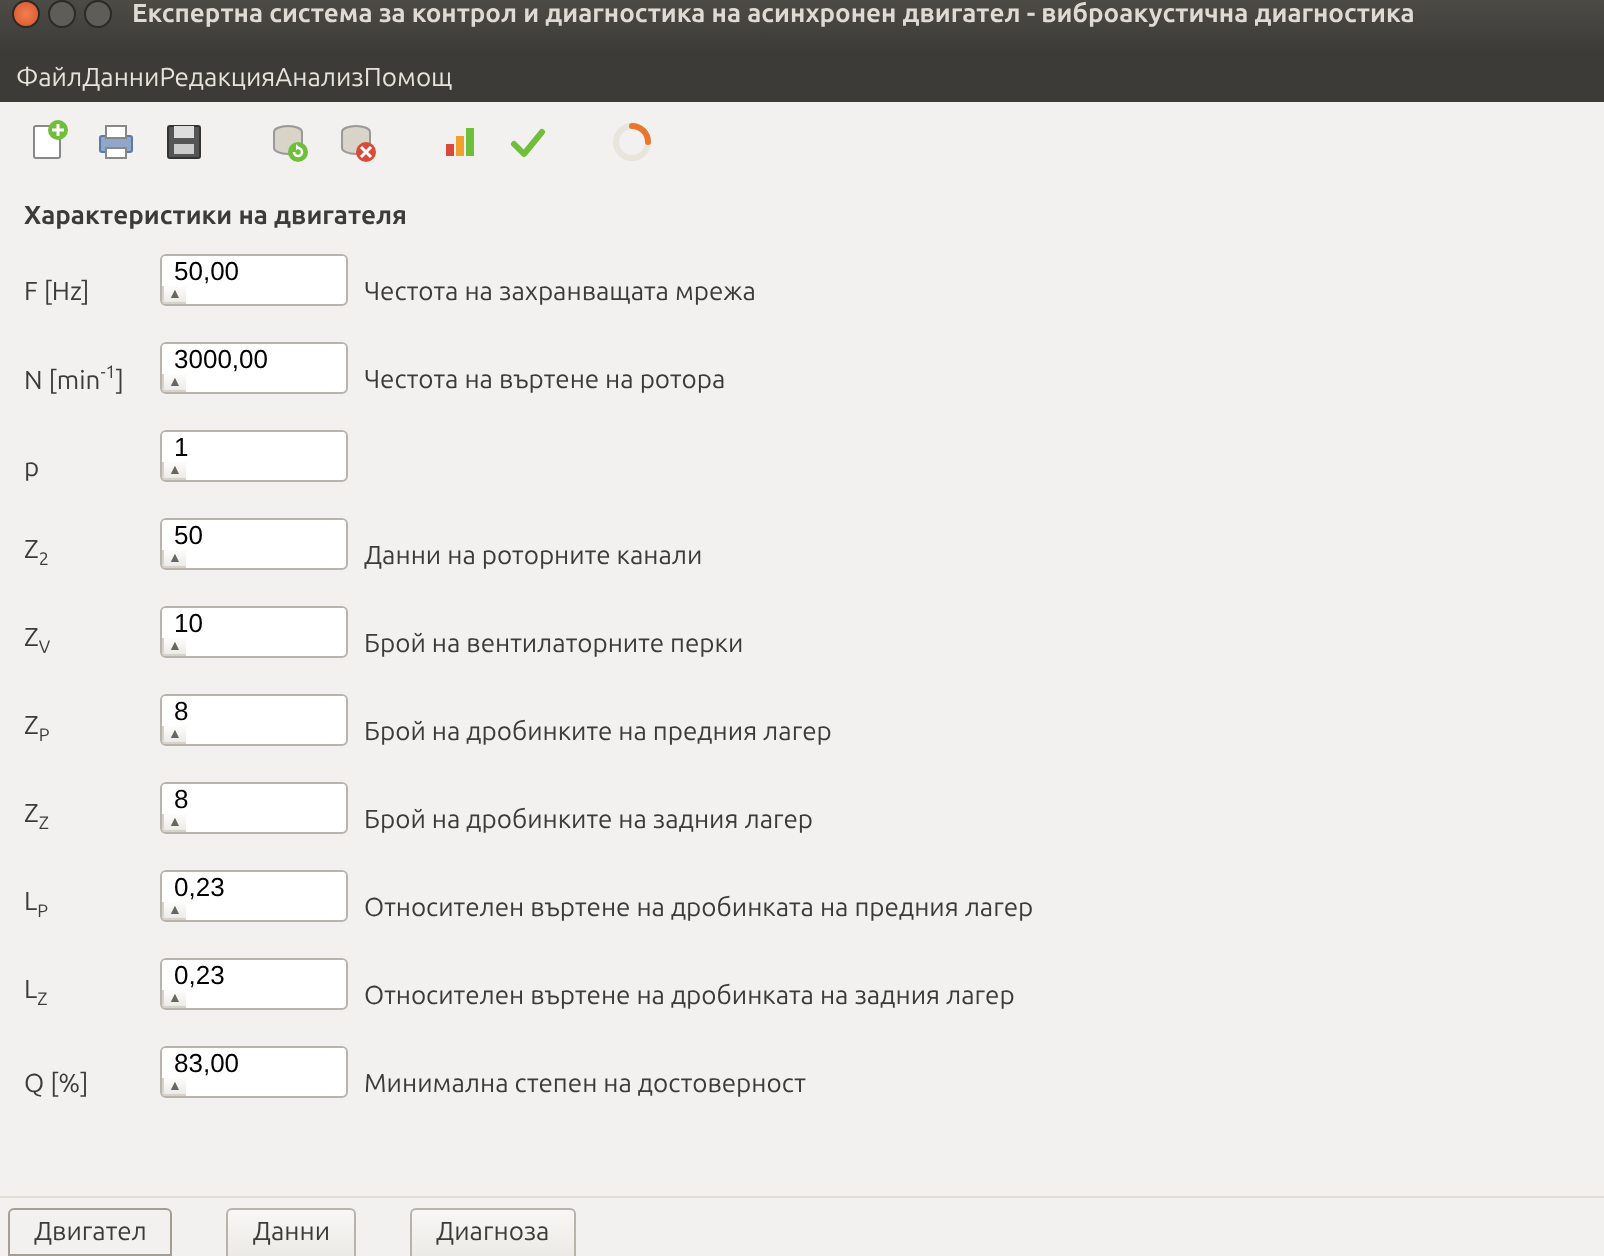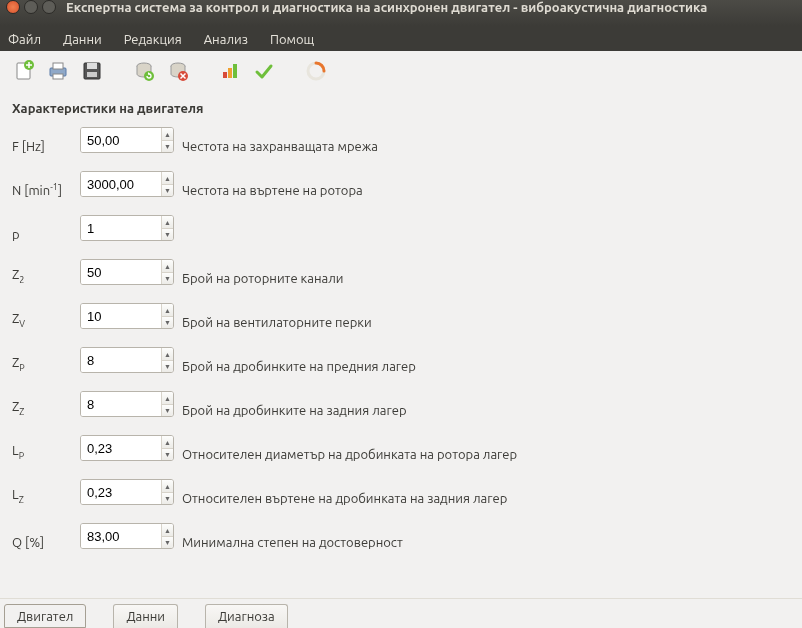--- a/index.html
+++ b/index.html
@@ -27,21 +27,20 @@
 .circ { width: 14px; height: 14px; border-radius: 50%; display: inline-block; background: #5e5d58; border: 1px solid #2b2a27; }
 .circ.close { background: radial-gradient(#f08050,#d9522c); }
 .titlebar-title { font-weight: bold; margin-left: 4px; white-space: nowrap; overflow: hidden; text-overflow: ellipsis; font-size: 13px; }
 .menubar {
   background: linear-gradient(#3c3b37,#3c3b37);
   color: #e6e3db;
   height: 25px;
   display: flex;
   align-items: center;
   padding: 0 8px;
-  gap: 22px;
   font-size: 13px;
 }
 .menubar .mitem { cursor: default; }
 .toolbar {
   height: 40px;
   display: flex;
   align-items: center;
   padding: 4px 10px;
   gap: 6px;
   background: #f2f1f0;
@@ -70,20 +69,21 @@
 }
 .field-label sub, .field-label sup { font-size: 9px; }
 .spinner {
   display: flex;
   width: 94px;
   height: 26px;
   border: 1px solid #b8b4ab;
   border-radius: 3px;
   background: #fff;
   overflow: hidden;
+  flex-direction: column;
 }
 .spinner input {
   flex: 1;
   border: none;
   padding: 0 6px;
   font-size: 13px;
   background: #fff;
   outline: none;
   width: 100%;
 }
@@ -250,21 +250,21 @@
       </div>
       <div class="field-row">
         <div class="field-label">Z<sub>2</sub></div>
         <div class="spinner">
           <input type="text" value="50" style="">
           <div class="spin-btns">
             <div class="spin-btn">▲</div>
             <div class="spin-btn">▼</div>
           </div>
         </div>
-        <div class="field-desc">Брой на роторните канали</div>
+        <div class="field-desc">Данни на роторните канали</div>
       </div>
       <div class="field-row">
         <div class="field-label">Z<sub>V</sub></div>
         <div class="spinner">
           <input type="text" value="10" style="">
           <div class="spin-btns">
             <div class="spin-btn">▲</div>
             <div class="spin-btn">▼</div>
           </div>
         </div>
@@ -294,21 +294,21 @@
       </div>
       <div class="field-row">
         <div class="field-label">L<sub>P</sub></div>
         <div class="spinner">
           <input type="text" value="0,23" style="">
           <div class="spin-btns">
             <div class="spin-btn">▲</div>
             <div class="spin-btn">▼</div>
           </div>
         </div>
-        <div class="field-desc">Относителен диаметър на дробинката на ротора лагер</div>
+        <div class="field-desc">Относителен въртене на дробинката на предния лагер</div>
       </div>
       <div class="field-row">
         <div class="field-label">L<sub>Z</sub></div>
         <div class="spinner">
           <input type="text" value="0,23" style="">
           <div class="spin-btns">
             <div class="spin-btn">▲</div>
             <div class="spin-btn">▼</div>
           </div>
         </div>

